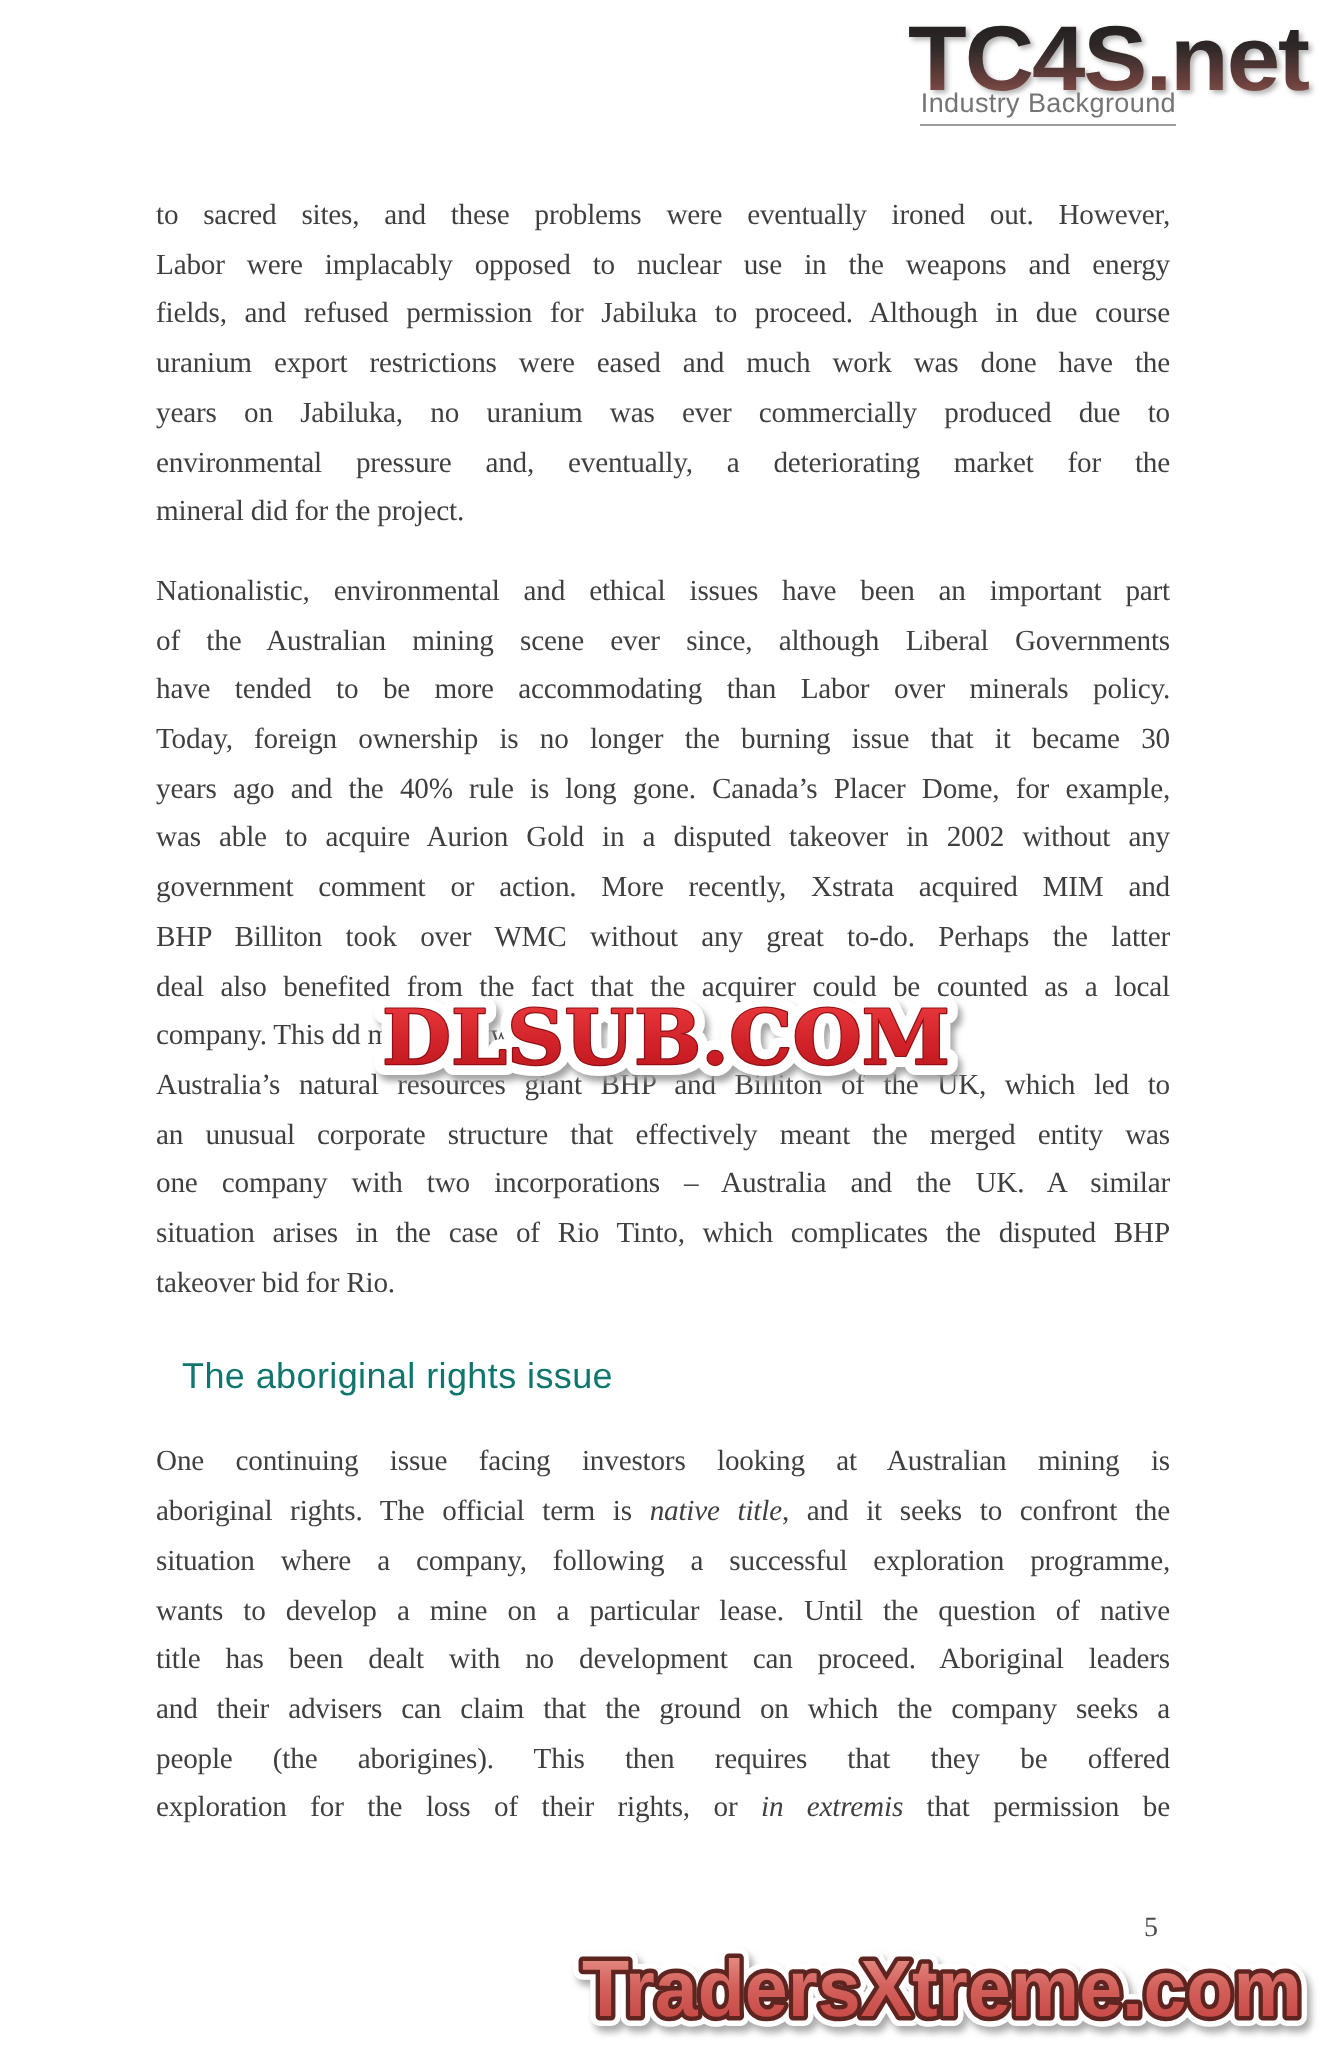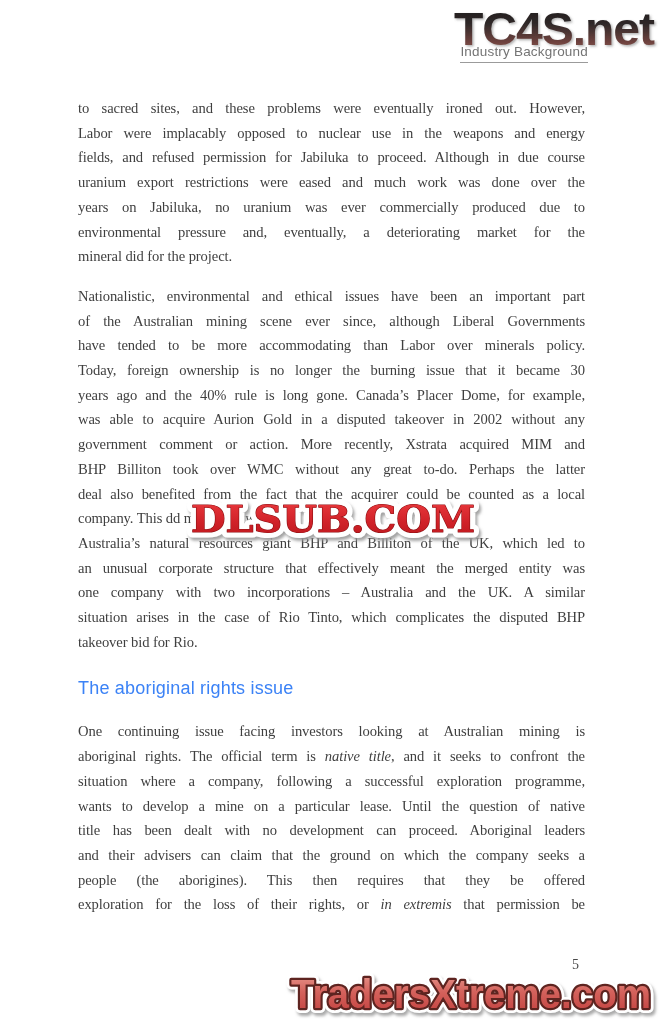--- a/index.html
+++ b/index.html
@@ -14,21 +14,21 @@
 
   
   #content{position:absolute;left:78px;top:96px;width:507px;color:#3f3f3f;
         font-size:14.6px;line-height:24.7px;letter-spacing:-0.1px;}
   .paragraph{margin:0 0 15px 0;}
   .line{text-align:justify;text-align-last:justify;text-justify:inter-word;white-space:normal;}
   .line.last{text-align-last:left;}
   .line.split{display:flex;justify-content:flex-start;}
   .line em{}
   h2.section-heading{font-family:"Liberation Sans", sans-serif;font-weight:400;
-        font-size:18px;color:#3b82f6;letter-spacing:.2px;margin:21px 0 18px 0;line-height:26px;}
+        font-size:18px;color:#0f766e;letter-spacing:.2px;margin:21px 0 18px 13px;line-height:26px;}
 
   
   #wm-center-svg{position:absolute;left:180px;top:490px;width:306px;height:58px;z-index:5;}
   #wm-bottom-svg{position:absolute;left:281px;top:964px;width:381px;height:58px;z-index:5;}
   #page-number{position:absolute;left:572px;top:957px;font-family:"Liberation Serif", serif;
         font-size:14px;color:#4a4a4a;z-index:6;}
 </style>
 </head>
 <body>
 
@@ -49,21 +49,21 @@
     <text x="206" y="45" text-anchor="end" font-family="Liberation Sans, sans-serif" font-weight="bold" font-size="46" letter-spacing="-1" textLength="200" lengthAdjust="spacingAndGlyphs" fill="url(#gLogo)" filter="url(#fLogo)">TC4S.net</text>
   </svg>
 
   <div id="header-label">Industry Background</div>
 
   <div id="content">
       <div class="paragraph">
         <div class="line">to sacred sites, and these problems were eventually ironed out. However,</div>
         <div class="line">Labor were implacably opposed to nuclear use in the weapons and energy</div>
         <div class="line">fields, and refused permission for Jabiluka to proceed. Although in due course</div>
-        <div class="line">uranium export restrictions were eased and much work was done over the</div>
+        <div class="line">uranium export restrictions were eased and much work was done have the</div>
         <div class="line">years on Jabiluka, no uranium was ever commercially produced due to</div>
         <div class="line">environmental pressure and, eventually, a deteriorating market for the</div>
         <div class="line last">mineral did for the project.</div>
       </div>
       <div class="paragraph">
         <div class="line">Nationalistic, environmental and ethical issues have been an important part</div>
         <div class="line">of the Australian mining scene ever since, although Liberal Governments</div>
         <div class="line">have tended to be more accommodating than Labor over minerals policy.</div>
         <div class="line">Today, foreign ownership is no longer the burning issue that it became 30</div>
         <div class="line">years ago and the 40% rule is long gone. Canada’s Placer Dome, for example,</div>

